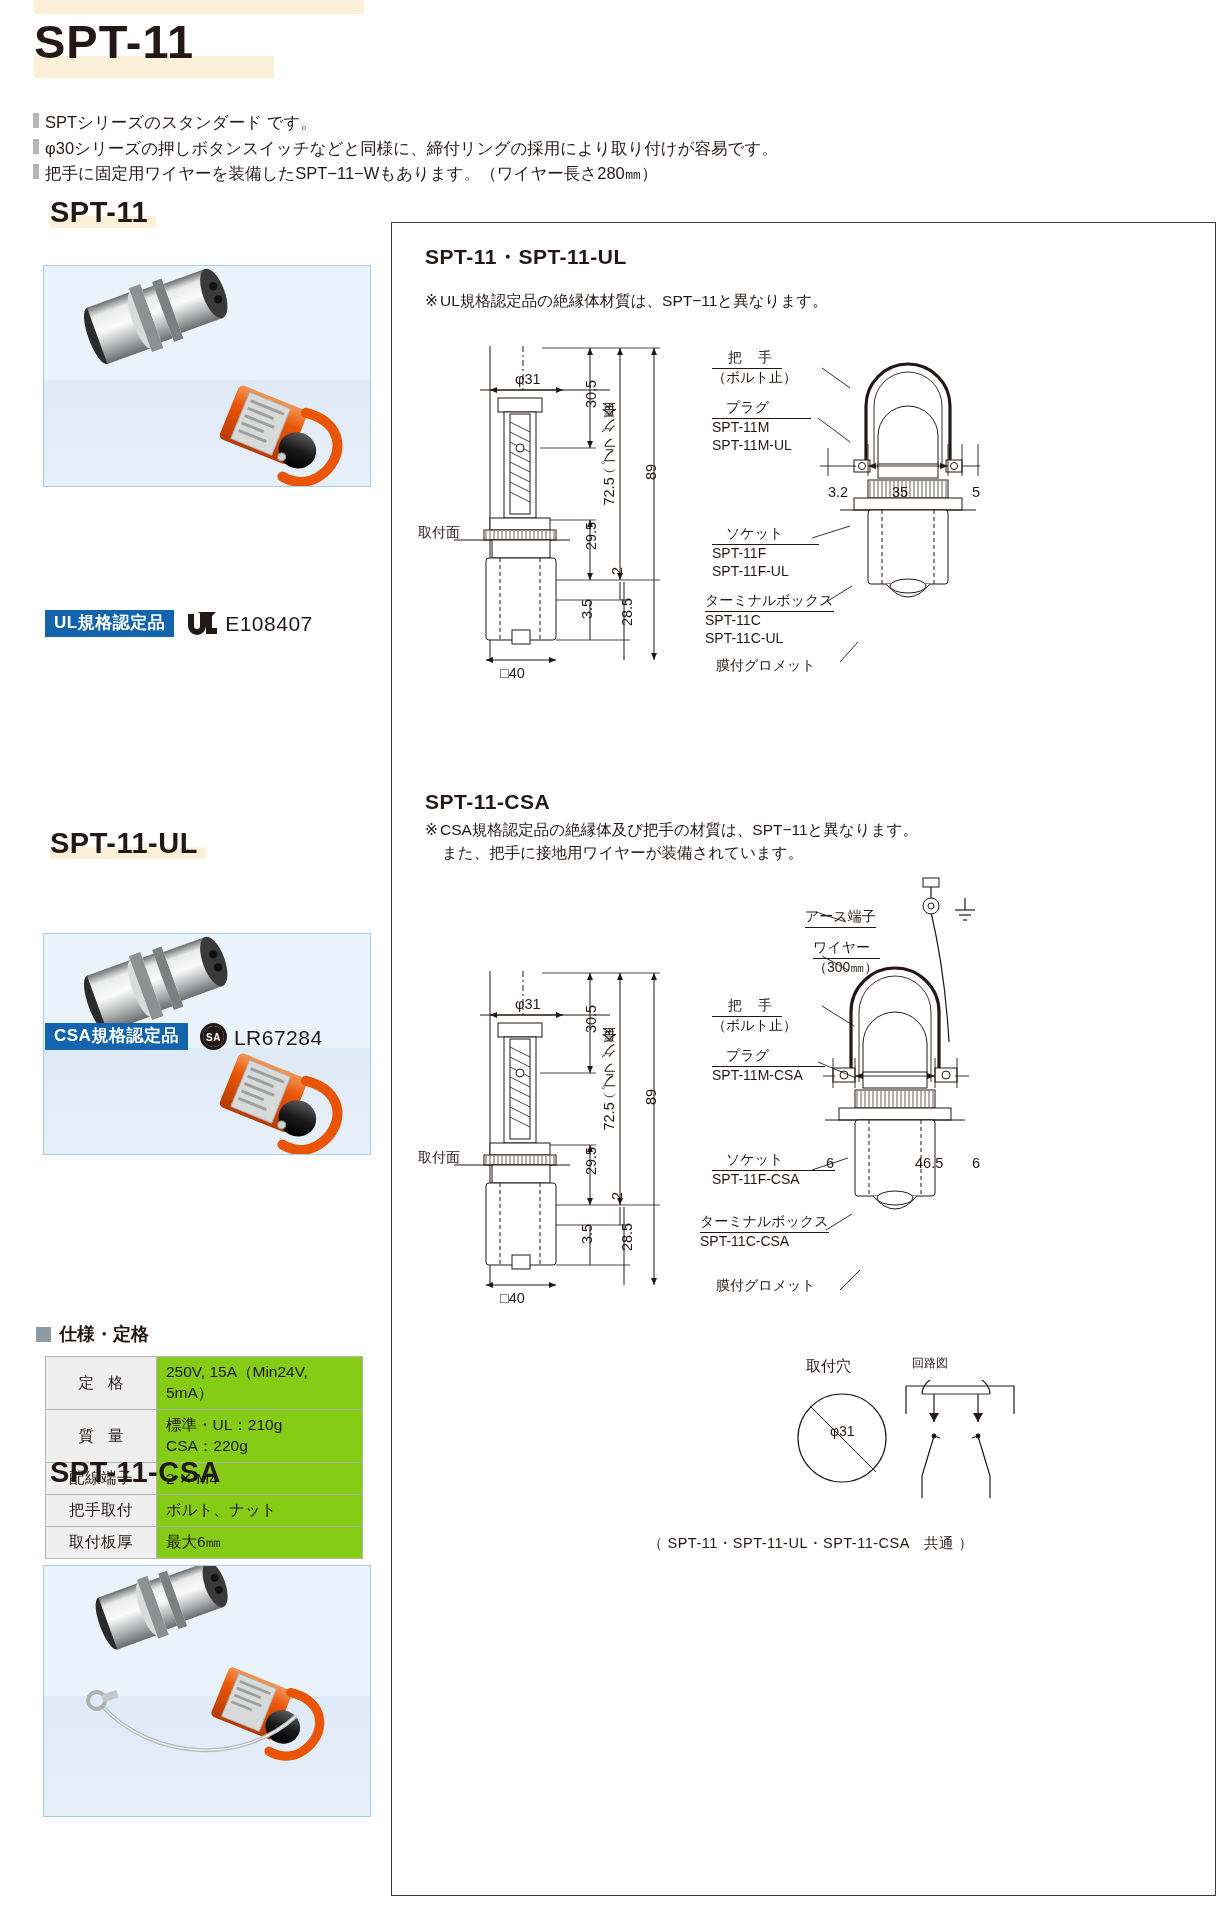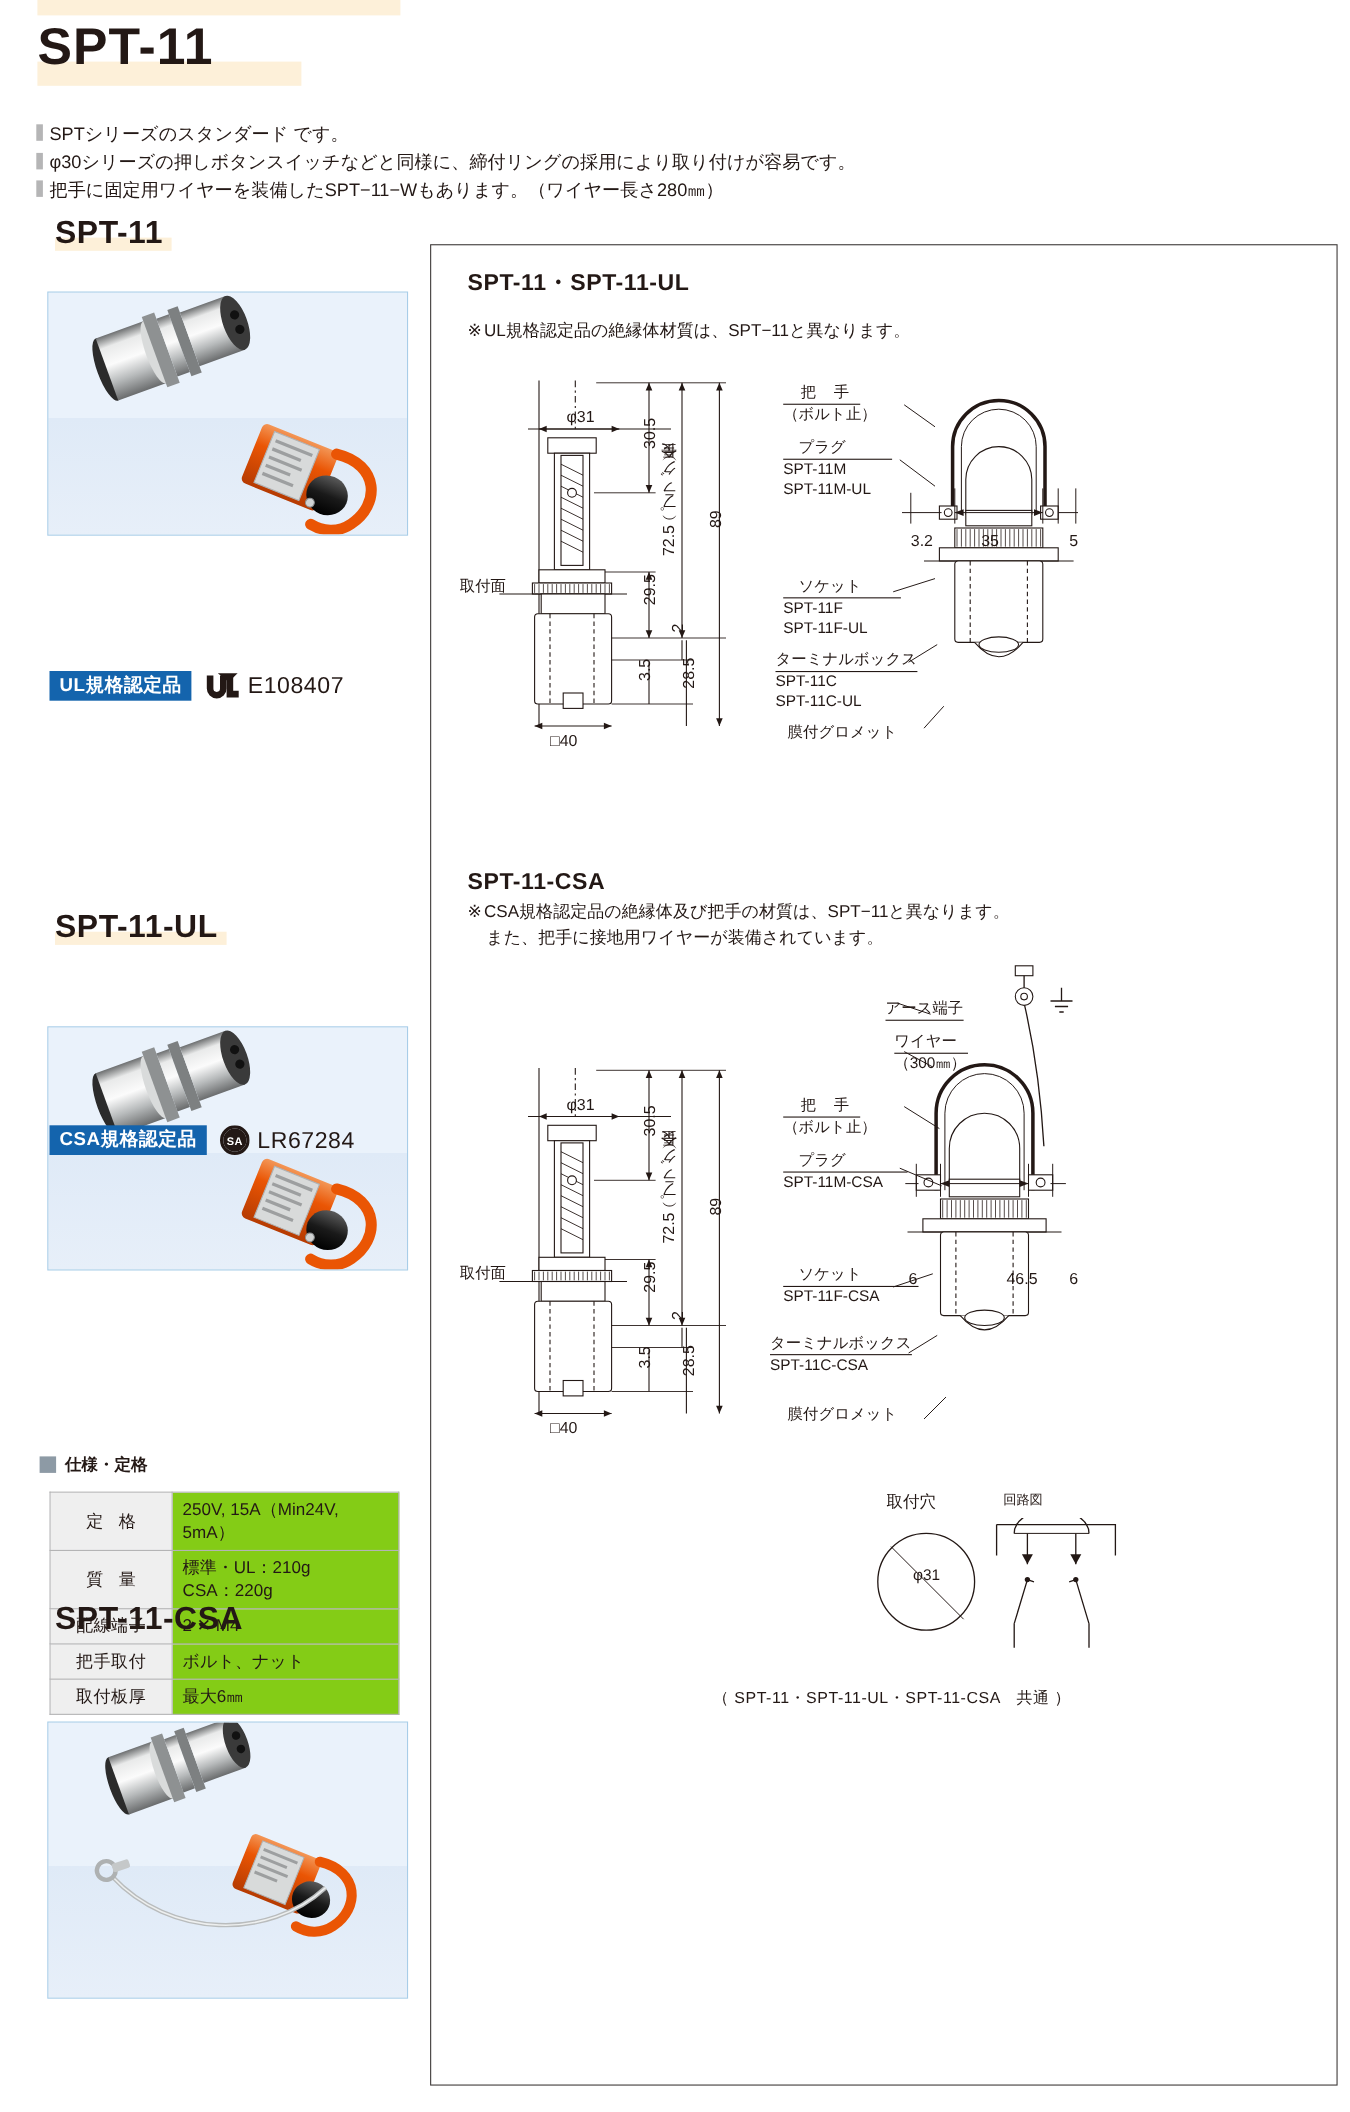--- a/index.html
+++ b/index.html
@@ -44,21 +44,21 @@
     background:#1464ad;color:#fff;font-size:17px;font-weight:bold;
     padding:3px 9px 4px;letter-spacing:0.5px;line-height:1.15;
   }
   .cert-no{font-size:21px;letter-spacing:0.5px;display:flex;align-items:flex-end;gap:7px;}
 
   
   .ul-mark{width:32px;height:25px;display:inline-block;}
   .csa-mark{width:27px;height:27px;display:inline-block;}
 
   
-  #spec-title{left:36px;top:1322px;font-size:15px;font-weight:bold;display:flex;align-items:center;}
+  #spec-title{left:36px;top:1322px;font-size:18px;font-weight:bold;display:flex;align-items:center;}
   #spec-title .sq{width:15px;height:15px;background:#8d9aa5;margin-right:8px;display:inline-block;}
   table.spec{
     position:absolute;left:45px;top:1356px;width:318px;border-collapse:collapse;
     font-size:15.5px;
   }
   table.spec td{border:1px solid #b4b4b5;padding:5px 9px;vertical-align:middle;}
   table.spec td.k{
     width:92px;background:#efefef;text-align:center;letter-spacing:0.5px;white-space:nowrap;
   }
   table.spec td.k.sp{letter-spacing:14px;text-indent:14px;}

